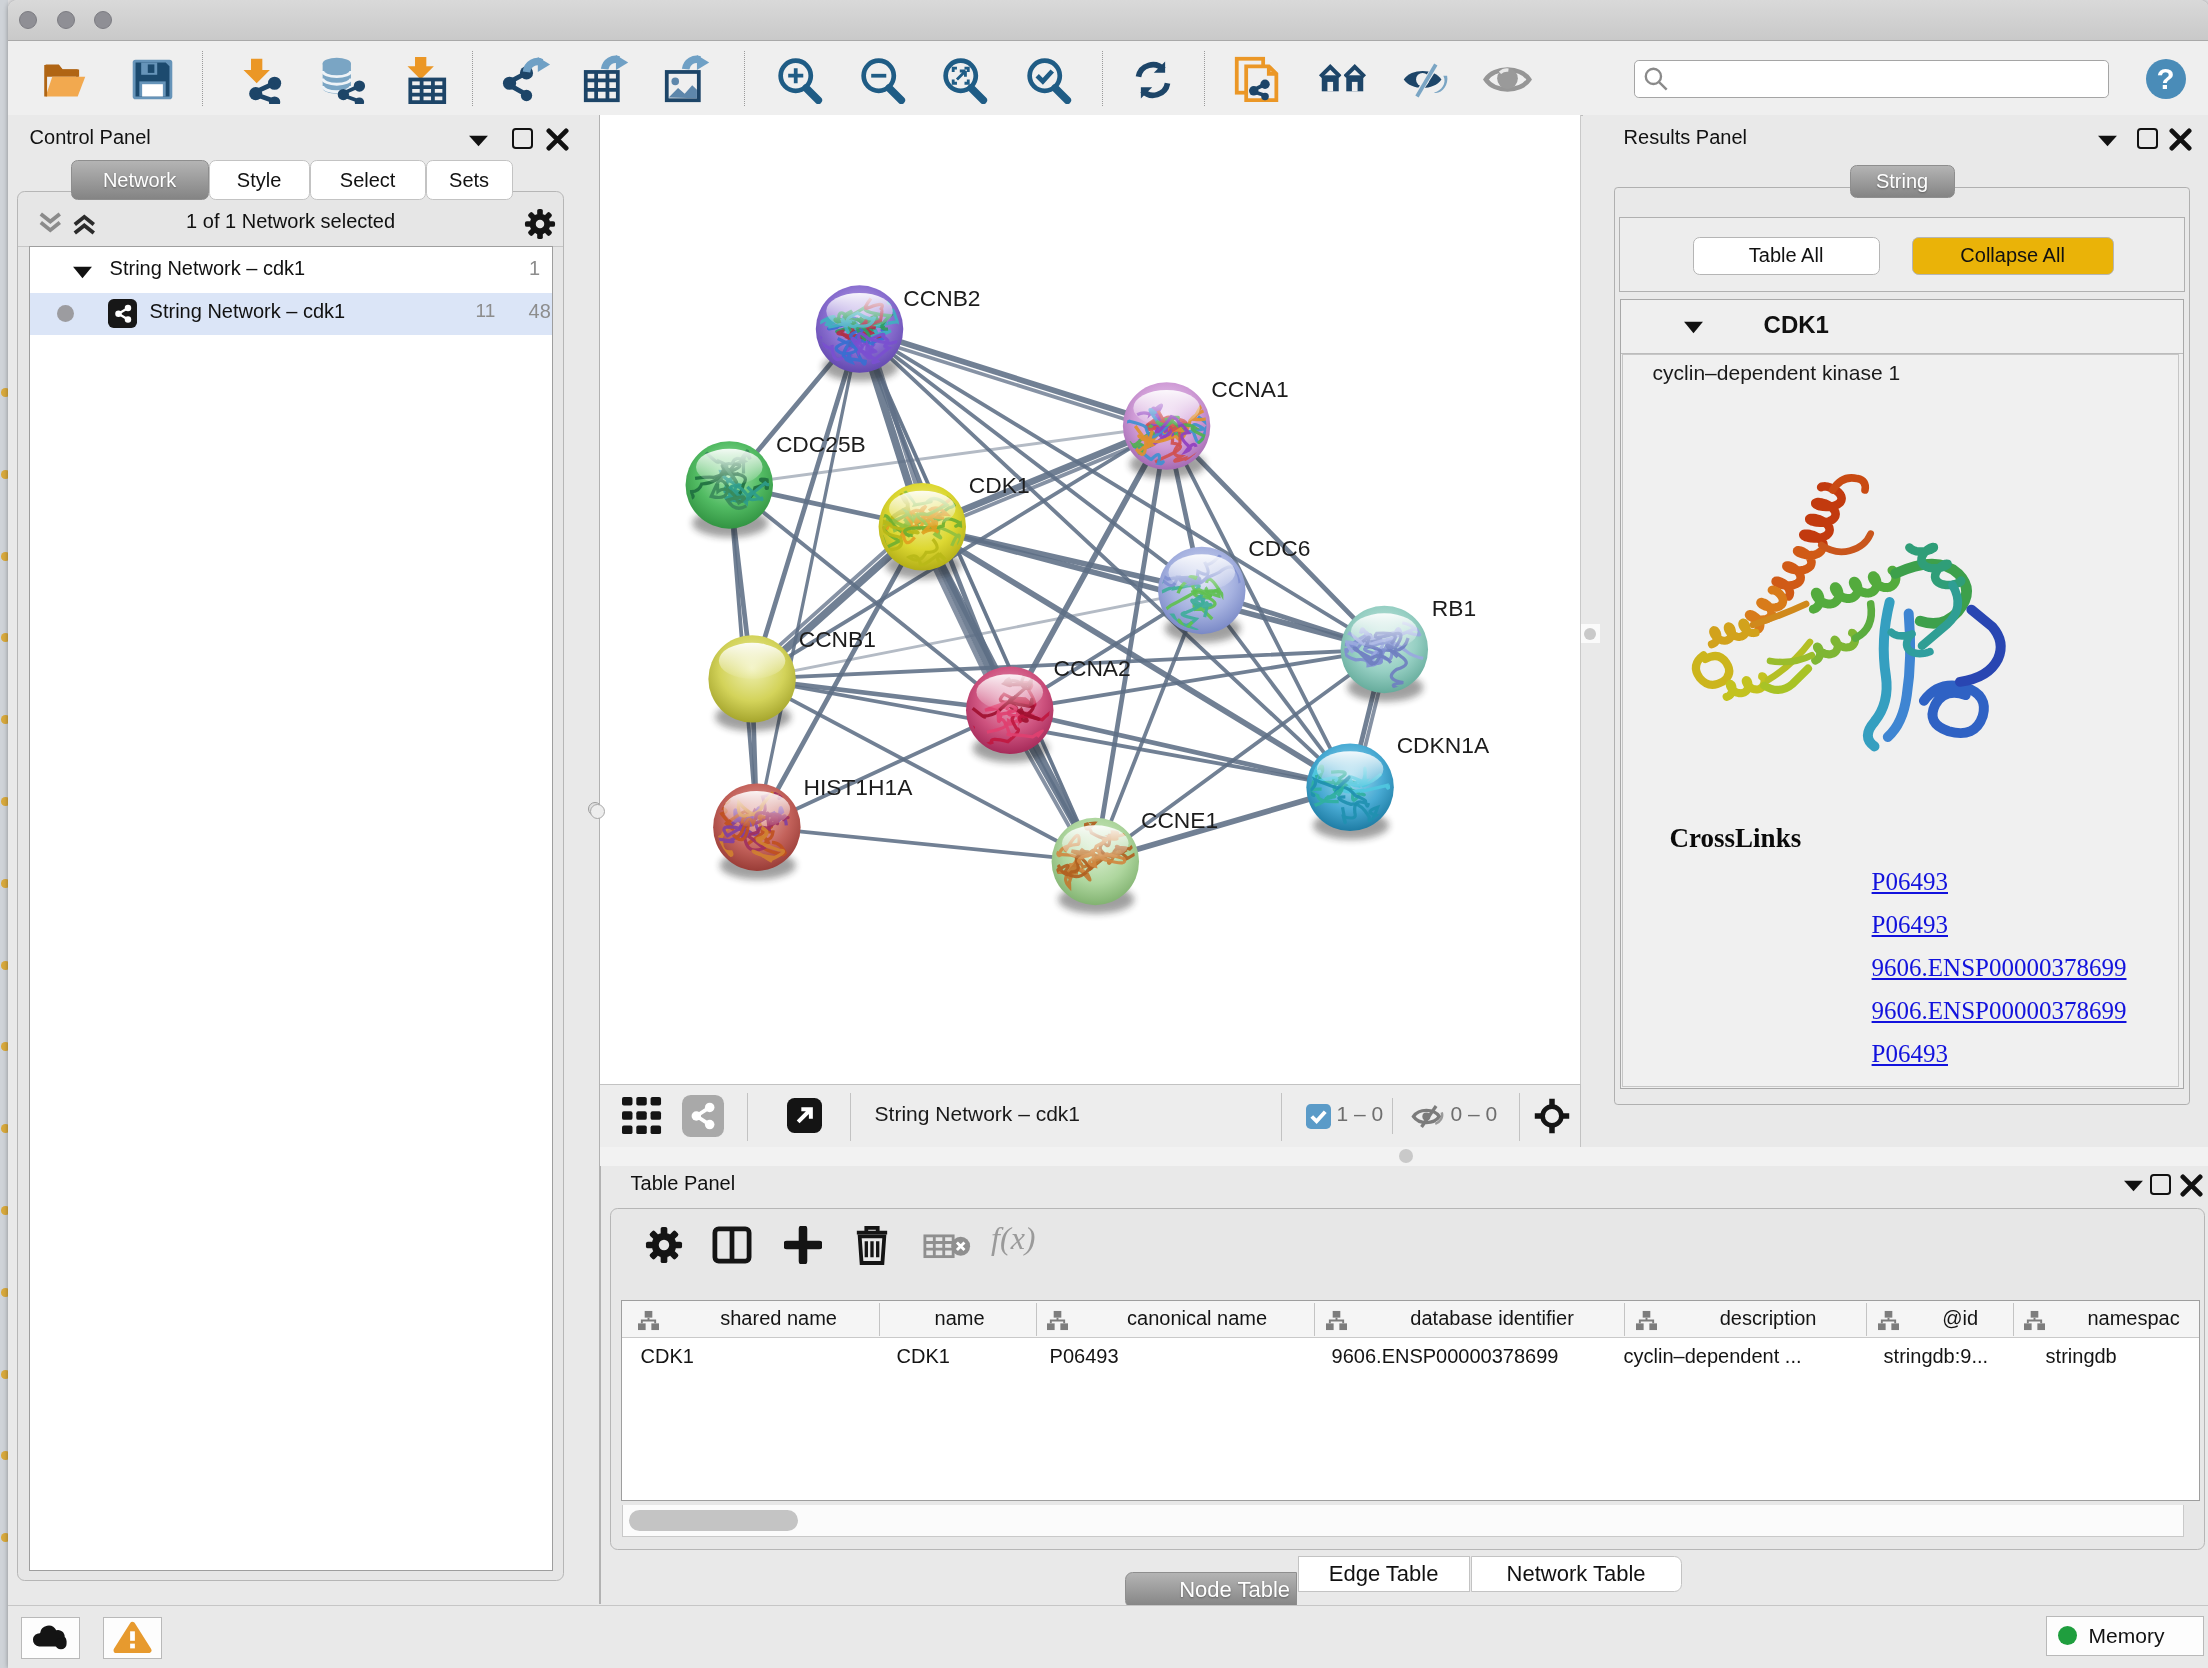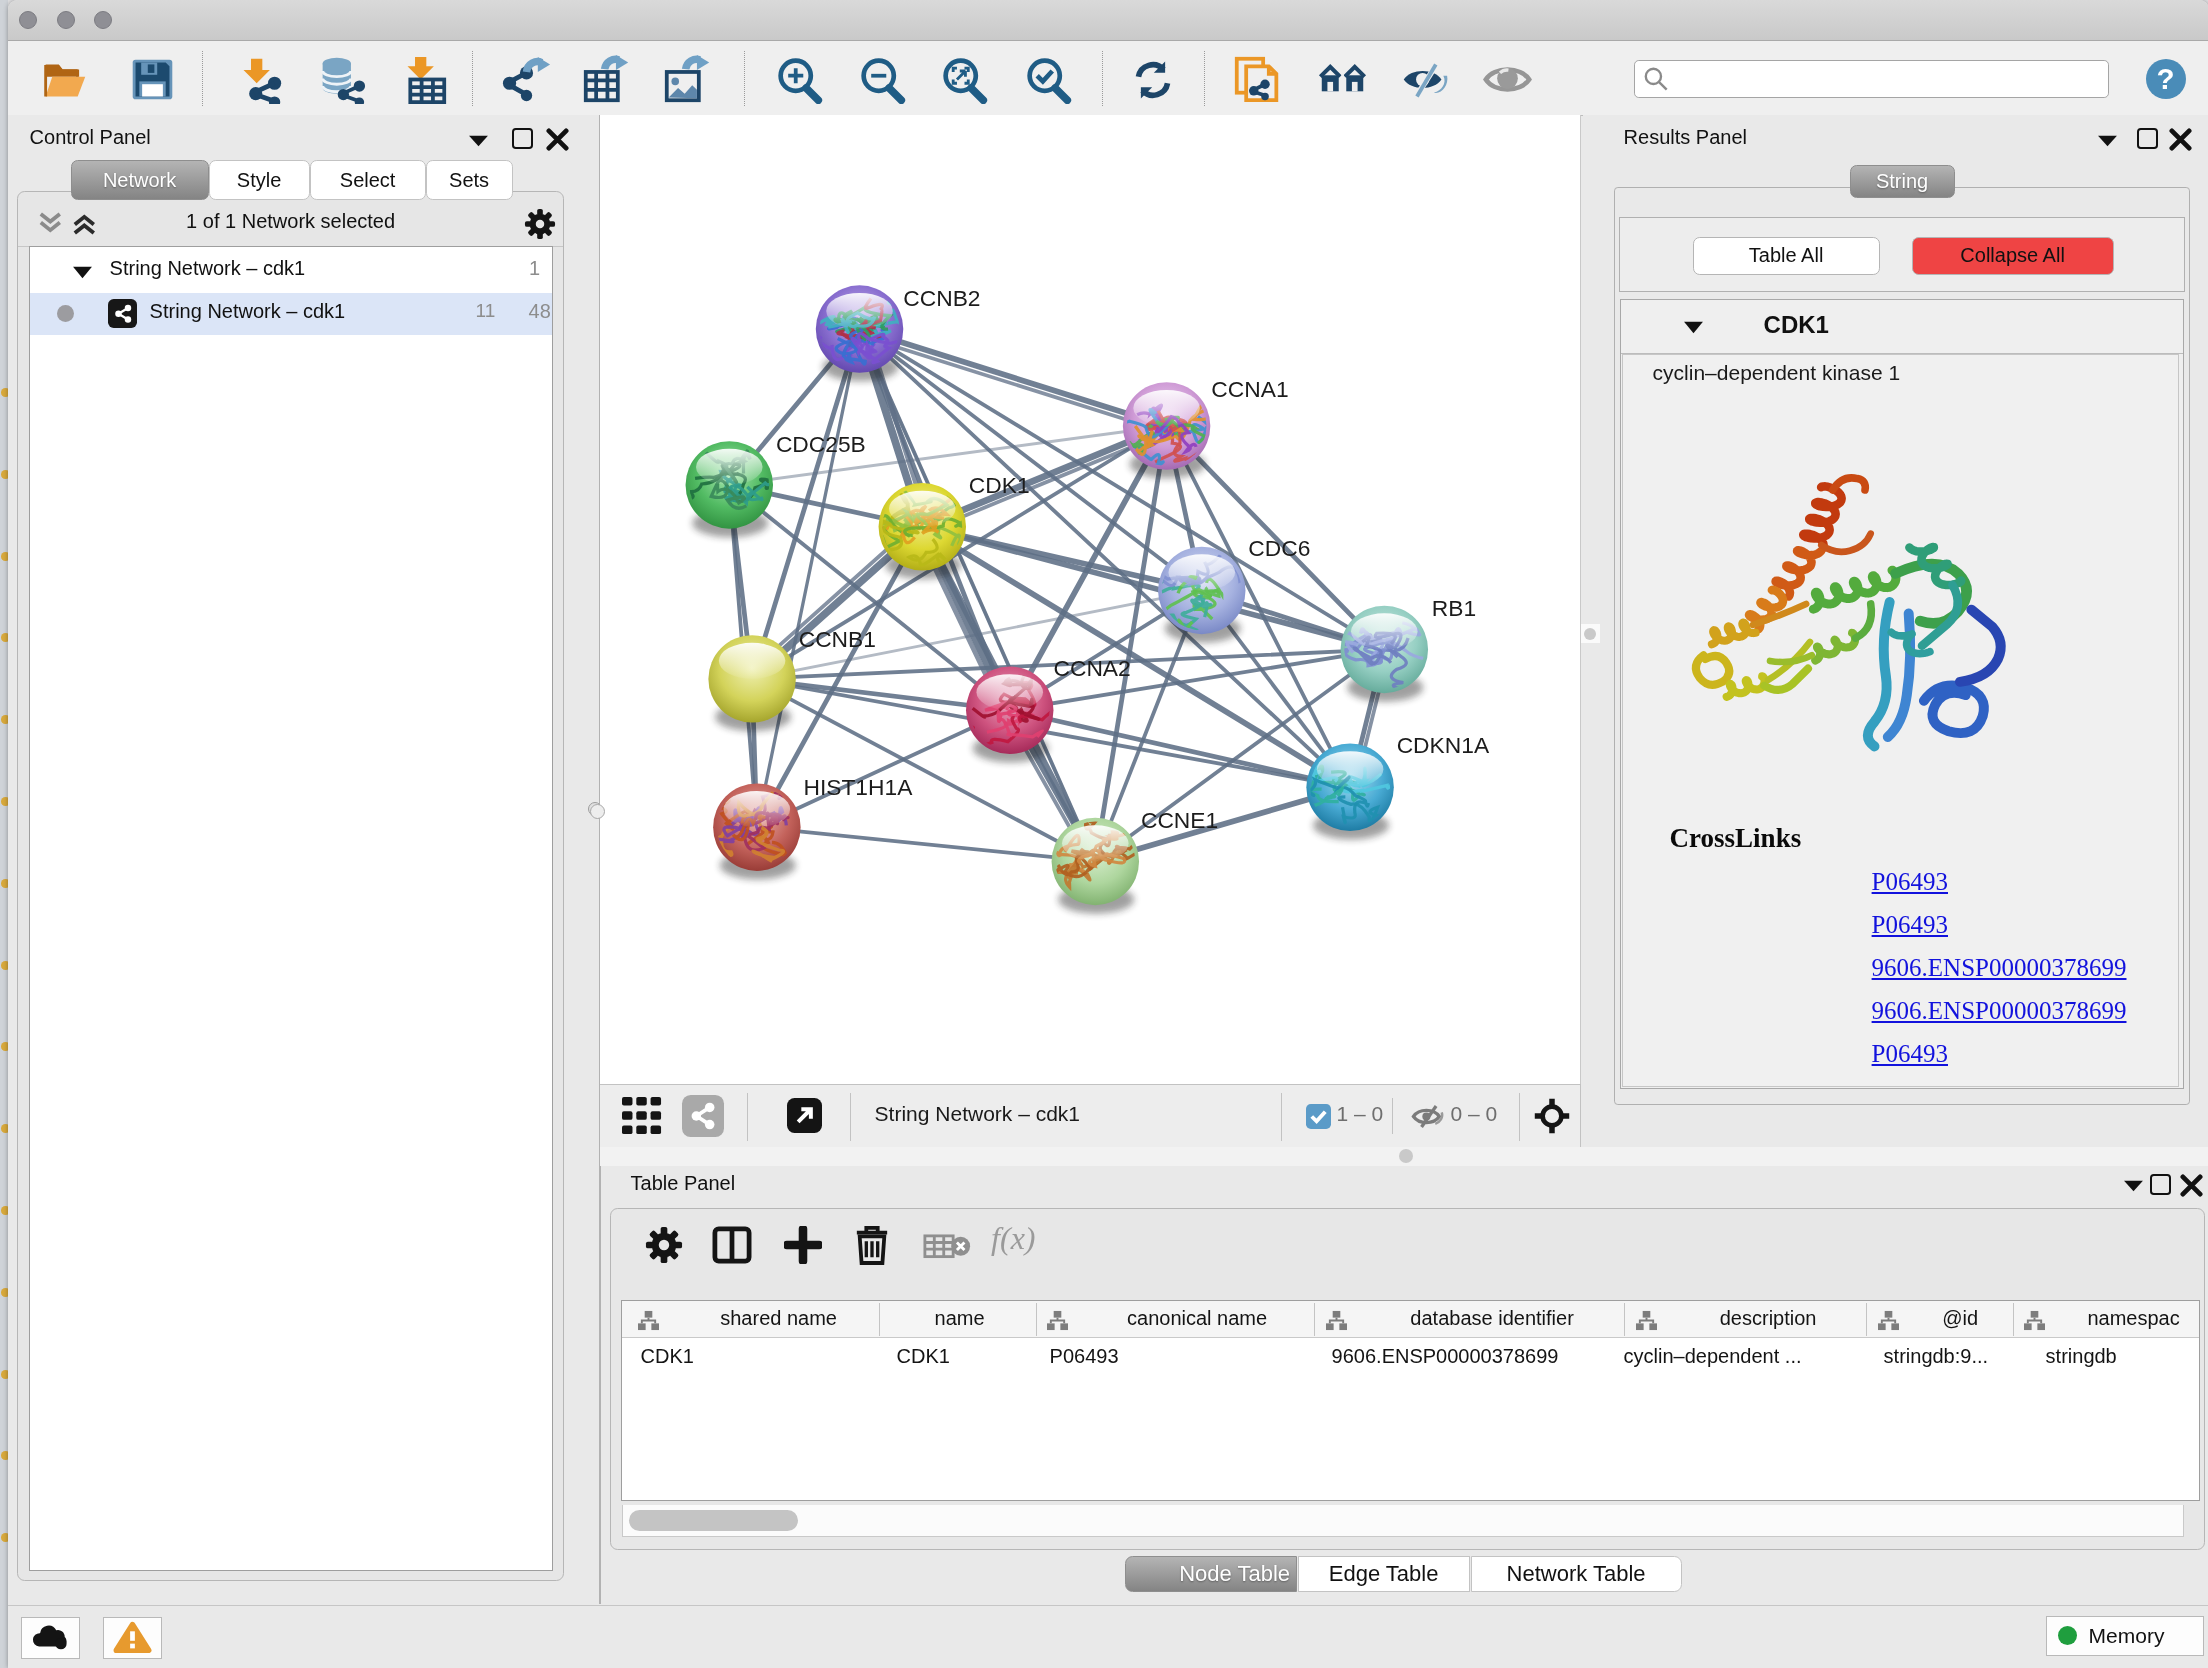--- a/index.html
+++ b/index.html
@@ -657,21 +657,21 @@
         <path d="M3 4 h20 l-10 11 z" fill="#111"></path>
       </svg>
     <div style="position:absolute;left:554px;top:13.3px;width:21px;height:21px;border:2.9px solid #111;border-radius:3.8px;box-sizing:border-box;"></div>
     <svg style="position:absolute;left:586px;top:13.3px;" width="23" height="23" viewBox="0 0 24 24">
         <path d="M3 3 L21 21 M21 3 L3 21" stroke="#111" stroke-width="5" stroke-linecap="round"></path>
       </svg>
     <div style="position:absolute;left:31px;top:72px;width:576px;height:918px;background:#e9e9e9;border:1px solid #b0b0b0;border-radius:3.8px;box-sizing:border-box;"></div>
     <div class="tab tabsel" style="left:267px;top:50px;width:105px;line-height:31px;height:33px;font-size:20px;border-radius:6.7px;">String</div>
     <div style="position:absolute;left:36px;top:102px;width:566px;height:75px;background:#ededed;border:1px solid #b0b0b0;box-sizing:border-box;"></div>
     <div style="position:absolute;left:110px;top:122px;width:185px;height:36px;background:#fff;border:1px solid #b5b5b5;border-radius:6.7px;text-align:center;line-height:34px;font-size:20px;color:#111;">Table All</div>
-    <div style="position:absolute;left:329px;top:122px;width:200px;height:36px;background:#ef4444;border:1px solid #b5b5b5;border-radius:6.7px;text-align:center;line-height:34px;font-size:20px;color:#111;">Collapse All</div>
+    <div style="position:absolute;left:329px;top:122px;width:200px;height:36px;background:#eab308;border:1px solid #b5b5b5;border-radius:6.7px;text-align:center;line-height:34px;font-size:20px;color:#111;">Collapse All</div>
     <div style="position:absolute;left:37px;top:184px;width:564px;height:790px;background:#efefef;border:1px solid #a8a8a8;box-sizing:border-box;">
       <div style="position:absolute;left:0;top:0;width:100%;height:54px;border-bottom:1px solid #bcbcbc;box-sizing:border-box;">
         <svg style="position:absolute;left:60px;top:19px;" width="25" height="17" viewBox="0 0 26 18">
             <path d="M3 3 h20 l-10 12 z" fill="#111"></path>
           </svg>
         <div style="position:absolute;left:143px;top:11.4px;font-size:24px;font-weight:bold;color:#111;">CDK1</div>
       </div>
       <div style="position:absolute;left:1px;top:54px;width:557px;height:733px;background:#f0f0f0;border:1px solid #c6c6c6;box-sizing:border-box;">
         <div style="position:absolute;left:30px;top:5.7px;font-size:21px;color:#1a1a1a;">cyclin–dependent kinase 1</div>
         <svg style="position:absolute;left:46px;top:97px;" width="354" height="302" viewBox="0 0 372 318">
@@ -822,21 +822,21 @@
         <div class="tcell" style="left:428px;">P06493</div>
         <div class="tcell" style="left:710px;">9606.ENSP00000378699</div>
         <div class="tcell" style="left:1002px;">cyclin–dependent ...</div>
         <div class="tcell" style="left:1262px;">stringdb:9...</div>
         <div class="tcell" style="left:1424px;">stringdb</div>
       </div>
       <div style="position:absolute;left:11.4px;top:296px;width:1562px;height:32px;background:#fbfbfb;border:1px solid #c9c9c9;border-top:none;box-sizing:border-box;">
         <div style="position:absolute;left:5.7px;top:4.8px;width:169px;height:21px;background:#c4c4c4;border-radius:10.5px;"></div>
       </div>
     </div>
-    <div class="tab tabsel" style="left:524px;top:390px;width:172px;height:36px;line-height:34px;font-size:22px;border-radius:7.6px 0 0 7.6px;padding-left:48px;">Node Table</div>
+    <div class="tab tabsel" style="left:524px;top:406px;width:172px;height:36px;line-height:34px;font-size:22px;border-radius:7.6px 0 0 7.6px;padding-left:48px;">Node Table</div>
     <div class="tab" style="left:697px;top:390px;width:172px;height:36px;line-height:34px;font-size:22px;border-radius:0;">Edge Table</div>
     <div class="tab" style="left:870px;top:390px;width:211px;height:36px;line-height:34px;font-size:22px;border-radius:0 7.6px 7.6px 0;">Network Table</div>
   </div>
   <div id="statusbar">
     <div style="position:absolute;left:13.3px;top:11.4px;width:57px;height:40px;background:#fdfdfd;border:1px solid #b9b9b9;">
       <svg width="55" height="38" viewBox="0 0 58 40">
           <path d="M17 30 a7 7 0 0 1 1-14 a9 9 0 0 1 17-3 a7 7 0 0 1 9 7 a6 6 0 0 1-2 10 z" fill="#141414"></path>
           <circle cx="40" cy="27" r="6" fill="#141414"></circle>
         </svg>
     </div>

